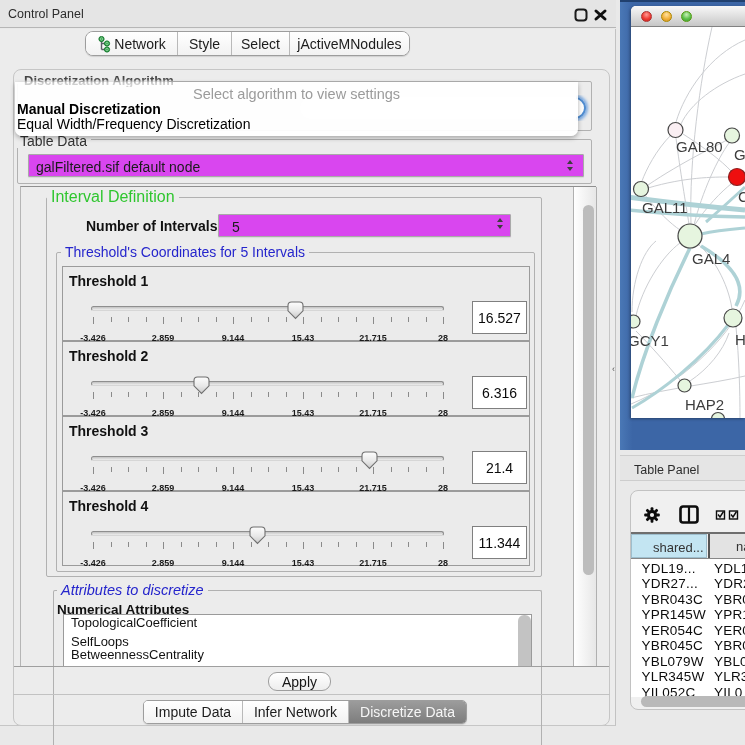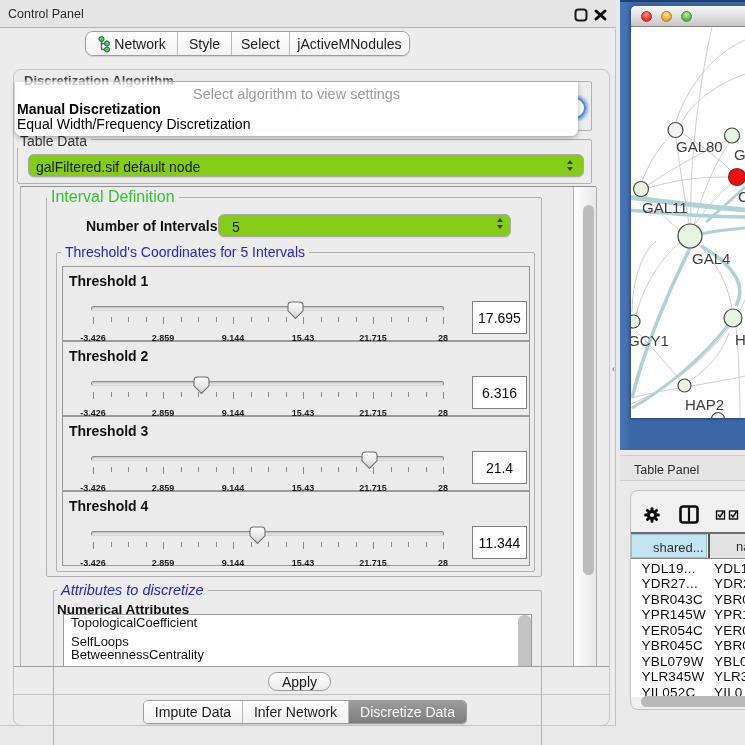--- a/index.html
+++ b/index.html
@@ -13,21 +13,21 @@
   #cpbody{left:0;top:29px;width:616px;height:697px;background:#ececec;border-right:1px solid #c2c2c2;border-bottom:1px solid #c6c6c6;}
   
   .seg{position:absolute;display:flex;border:1px solid #9d9d9d;background:#fff;overflow:hidden;box-shadow:0 1px 1px rgba(0,0,0,.12);}
   .seg .s{font-size:14px;color:#1c1c1c;display:flex;align-items:center;justify-content:center;background:linear-gradient(#ffffff,#f2f2f2);border-right:1px solid #b9b9b9;white-space:nowrap;}
   .seg .s:last-child{border-right:none;}
   .seg .sel{background:linear-gradient(#9c9c9c,#7d7d7d);color:#f6f6f6;}
   
   .grp{position:absolute;border:1px solid #b1b1b1;border-radius:2px;}
   .grp .gt{position:absolute;top:-8px;left:4px;line-height:14px;background:#ececec;padding:0 4px;font-size:14px;color:#333;}
   
-  .combo{position:absolute;background:#84cc16;border:1px solid #a9a9a9;border-radius:6px;box-shadow:0 1px 1px rgba(0,0,0,.08);}
+  .combo{position:absolute;background:#d946ef;border:1px solid #a9a9a9;border-radius:1px;box-shadow:0 1px 1px rgba(0,0,0,.08);}
   .combo .ct{position:absolute;left:7px;top:4px;font-size:14px;color:#1b1b1b;}
   .arrows{position:absolute;width:8px;}
   .arrows .up{width:0;height:0;border-left:3.5px solid transparent;border-right:3.5px solid transparent;border-bottom:4.5px solid #3d3d3d;margin-bottom:2.5px;}
   .arrows .dn{width:0;height:0;border-left:3.5px solid transparent;border-right:3.5px solid transparent;border-top:4.5px solid #3d3d3d;}
   
   .tbox{position:absolute;left:62px;width:468px;height:75px;border:1px solid #9b9b9b;background:#ebebeb;}
   .tbox .tt{position:absolute;left:6px;top:6px;font-size:14px;font-weight:bold;color:#111;}
   .track{position:absolute;left:28px;top:39px;width:353px;height:5px;border:1px solid #8e8e8e;border-bottom-color:#d6d6d6;border-radius:2.5px;background:linear-gradient(#c2c2c2,#eeeeee);}
   .vbox{position:absolute;left:409px;top:34px;width:55px;height:33px;background:#fff;border:1px solid #7f7f7f;}
   .vbox span{position:absolute;left:0;right:0;top:9px;text-align:center;font-size:14px;line-height:14px;color:#0a0a0a;}
@@ -142,21 +142,21 @@
       <div class="ticklbl" style="left:30px;">-3.426</div>
       <div class="ticklbl" style="left:100px;">2.859</div>
       <div class="ticklbl" style="left:170px;">9.144</div>
       <div class="ticklbl" style="left:240px;">15.43</div>
       <div class="ticklbl" style="left:310px;">21.715</div>
       <div class="ticklbl" style="left:380px;">28</div>
       <svg style="position:absolute;left:223.5px;top:34px;" width="17" height="19">
         <path d="M1,4.5 Q1,1 4.5,1 L12.5,1 Q16,1 16,4.5 L16,9.8 L8.5,17.5 L1,9.8 Z" fill="url(#thumbg)" stroke="#6f6f6f" stroke-width="1.1"></path>
       </svg>
       <div class="vbox">
-        <span>17.695</span>
+        <span>16.527</span>
       </div>
     </div>
     <div class="tbox" style="top:341px">
       <div class="tt">Threshold 2</div>
       <div class="track"></div>
       <div style="position:absolute;left:30px;top:50px;width:1px;height:7px;background:#8a8a8a;"></div>
       <div style="position:absolute;left:47.5px;top:50px;width:1px;height:5px;background:#8a8a8a;"></div>
       <div style="position:absolute;left:65px;top:50px;width:1px;height:5px;background:#8a8a8a;"></div>
       <div style="position:absolute;left:82.5px;top:50px;width:1px;height:5px;background:#8a8a8a;"></div>
       <div style="position:absolute;left:100px;top:50px;width:1px;height:7px;background:#8a8a8a;"></div>

